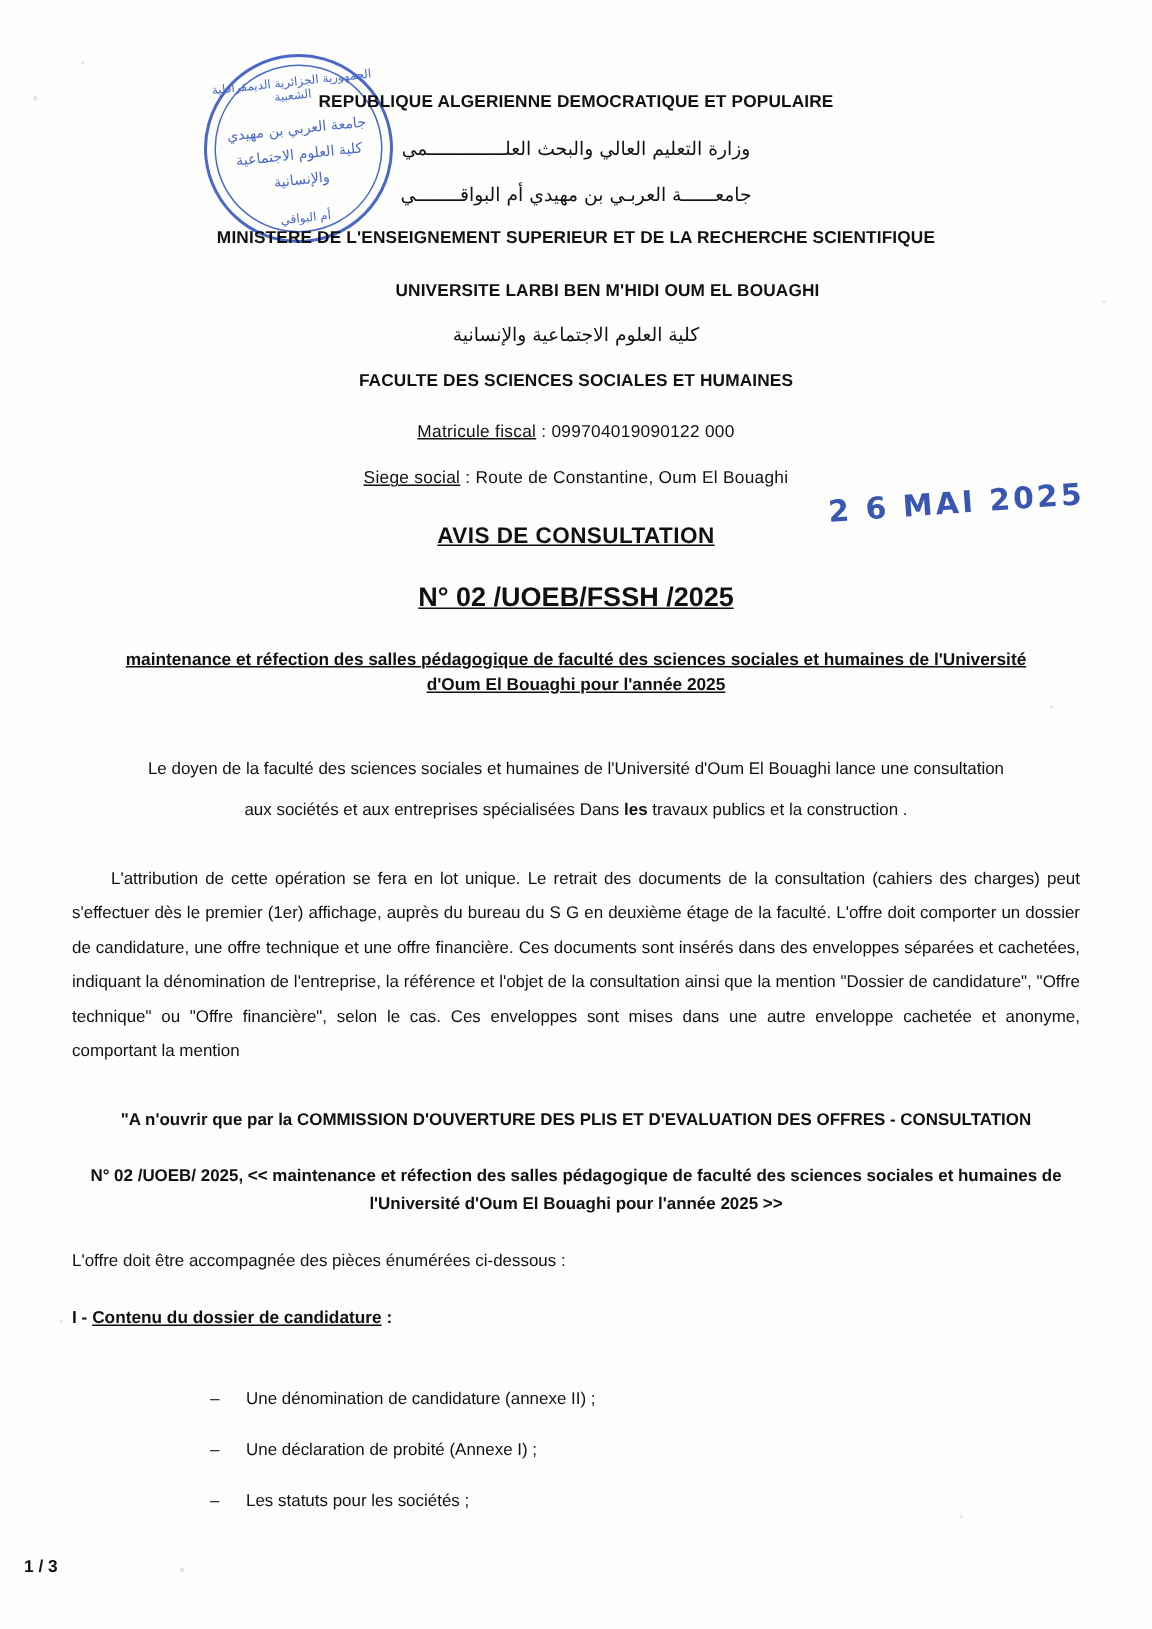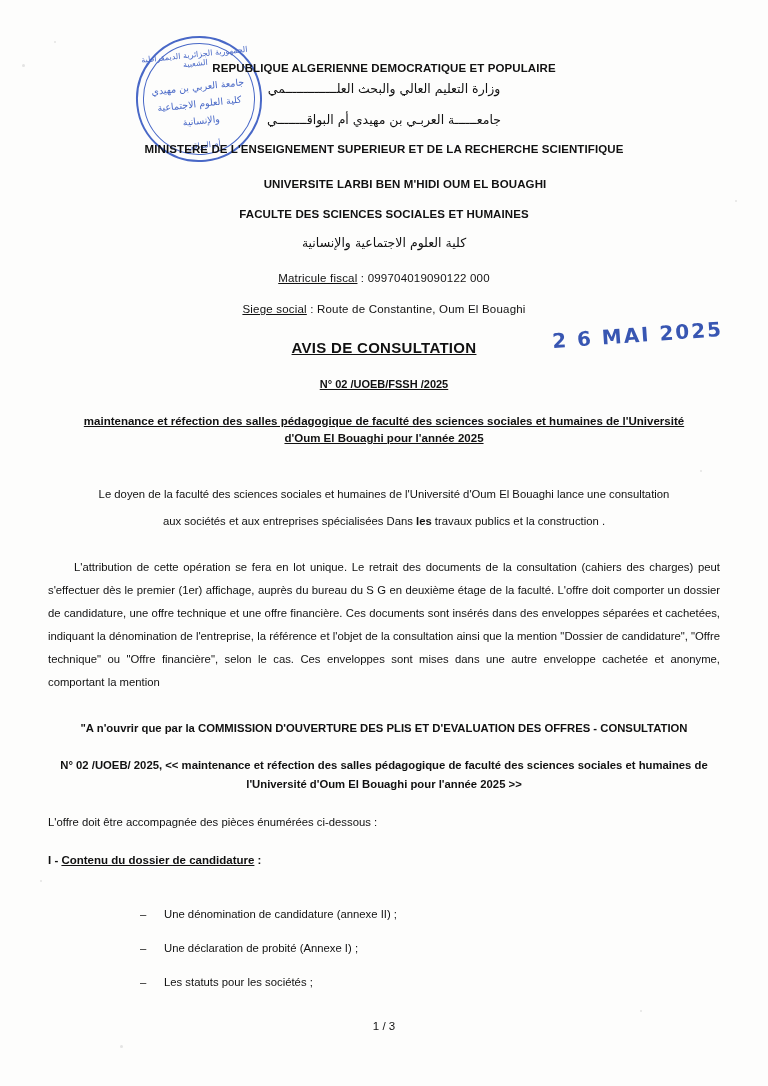--- a/index.html
+++ b/index.html
@@ -60,21 +60,21 @@
   .u { text-decoration: underline; }
 
   .title {
     font-size: 15px;
     font-weight: bold;
     text-decoration: underline;
     letter-spacing: .3px;
   }
 
   .subtitle {
-    font-size: 11px;
+    font-size: 18px;
     font-weight: bold;
     text-decoration: underline;
   }
 
   .objet {
     font-size: 11.5px;
     font-weight: bold;
     line-height: 1.5;
     padding: 0 74px;
     text-decoration: underline;
@@ -116,22 +116,22 @@
   }
   .bullet {
     margin-bottom: 22px;
     display: flex;
     gap: 14px;
   }
   .dash { width: 10px; }
 
   .pagenum {
     font-size: 11.5px;
-    font-weight: normal;
-    text-align: center;
+    font-weight: bold;
+    margin-left: 16px;
   }
 
   
   .stamp-date {
     position: absolute;
     left: 552px;
     top: 323px;
     color: #1d3fa8;
     font-family: "DejaVu Sans", sans-serif;
     font-size: 20px;
@@ -201,31 +201,31 @@
     <div class="txt t4">والإنسانية</div>
     <div class="txt t5">أم البواقي</div>
   </div>
 
   <div class="stamp-date">2 6 MAI 2025</div>
 
   <div class="content">
 
     <div class="center hdr1" style="margin-top:62px;">REPUBLIQUE ALGERIENNE DEMOCRATIQUE ET POPULAIRE</div>
 
-    <div class="center ar" style="margin-top:7px;">وزارة التعليم العالي والبحث العلــــــــــــــمي</div>
+    <div class="center ar" style="margin-top:17px;">وزارة التعليم العالي والبحث العلــــــــــــــمي</div>
 
     <div class="center ar" style="margin-top:16px;">جامعــــــة العربـي بن مهيدي أم البواقــــــــي</div>
 
     <div class="center hdr1" style="margin-top:16px;">MINISTERE DE L'ENSEIGNEMENT SUPERIEUR ET DE LA RECHERCHE SCIENTIFIQUE</div>
 
     <div class="center hdr1" style="margin-top:23px;padding-left:42px;">UNIVERSITE LARBI BEN M'HIDI OUM EL BOUAGHI</div>
 
+    <div class="center ar" style="margin-top:15px;">كلية العلوم الاجتماعية والإنسانية</div>
+
     <div class="center hdr1" style="margin-top:18px;">FACULTE DES SCIENCES SOCIALES ET HUMAINES</div>
-
-    <div class="center ar" style="margin-top:15px;">كلية العلوم الاجتماعية والإنسانية</div>
 
     <div class="center ln" style="margin-top:21px;">
       <span class="u">Matricule fiscal</span><span> : 099704019090122 000</span>
     </div>
 
     <div class="center ln" style="margin-top:17px;">
       <span class="u">Siege social</span><span> : Route de Constantine, Oum El Bouaghi</span>
     </div>
 
     <div class="center title" style="margin-top:22px;">AVIS DE CONSULTATION</div>

